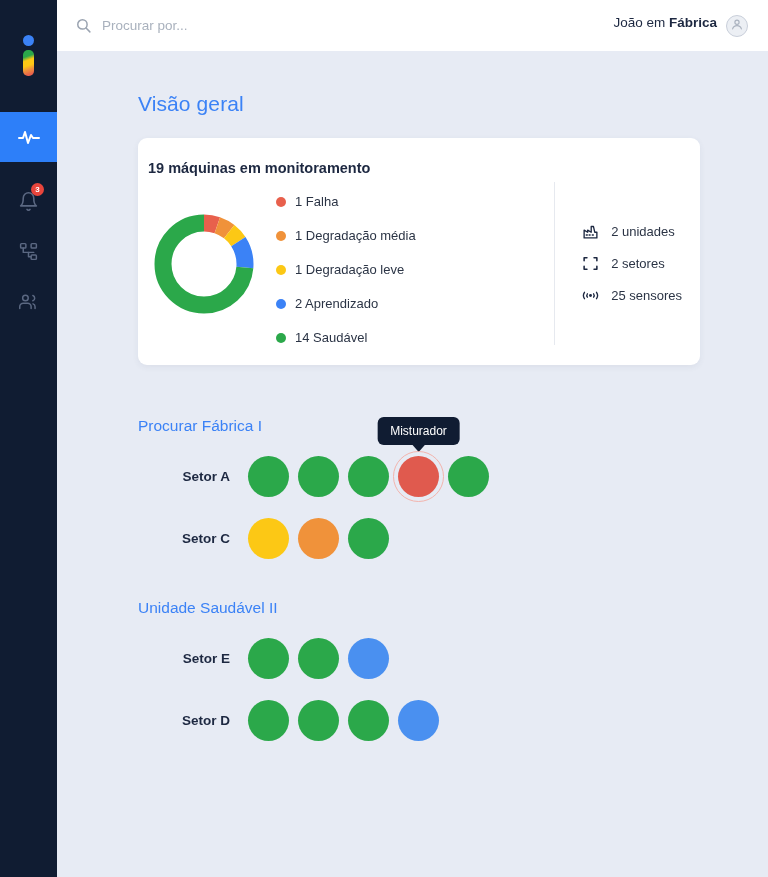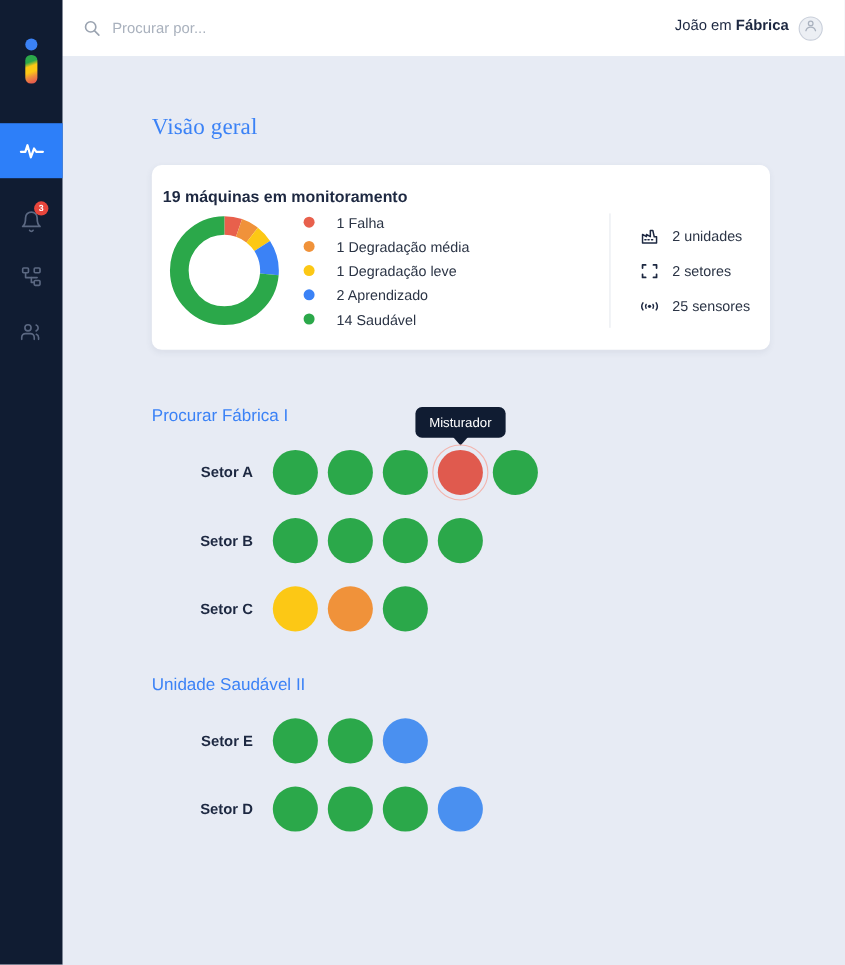--- a/index.html
+++ b/index.html
@@ -81,21 +81,21 @@
   }
 
   .content {
     flex: 1; overflow: hidden;
     padding: 36px 0 0 0;
     background: #e7ebf4;
   }
 
   .page-title {
     color: #3b82f6; font-size: 21px; font-weight: normal;
-    margin: 16px 0 22px 81px; letter-spacing: .1px; font-family: Liberation Serif, serif;
+    margin: 5px 0 22px 81px; letter-spacing: .1px;
   }
 
   
   .card {
     margin-left: 81px; width: 562px;
     background: #ffffff; border-radius: 9px;
     box-shadow: 0 2px 6px rgba(60,72,100,.07);
     padding: 22px 0 20px 0;
   }
   .card-title {
@@ -106,21 +106,21 @@
 
   .donut-wrap { width: 132px; display: flex; justify-content: center; align-items: center; }
   .donut { position: relative; width: 104px; height: 104px; }
   .donut svg { display:block; transform: rotate(-90deg); }
 
   .legend {
     flex: 1;
     display: flex; flex-direction: column; gap: 7px;
     padding-left: 6px;
   }
-  .legend-row { display: flex; align-items: center; gap: 20px; }
+  .legend-row { display: flex; align-items: center; gap: 9px; margin-top: 12px; }
   .legend-dot { width: 10px; height: 10px; border-radius: 50%; flex: 0 0 10px; }
   .legend-label { font-size: 13px; color: #2b3445; white-space: nowrap; }
 
   .stats {
     border-left: 1px solid #e6e9ef;
     padding-left: 26px; margin-right: 18px;
     display: flex; flex-direction: column; gap: 15px;
     align-self: stretch; justify-content: center;
   }
   .stat-row { display: flex; align-items: center; gap: 11px; }
@@ -341,29 +341,20 @@
             <div class="machine" style="background: rgb(43, 168, 74);"></div>
             <div class="machine" style="background: rgb(43, 168, 74);"></div>
             <div class="machine" style="background: rgb(43, 168, 74);"></div>
             <div class="machine alert" style="background: rgb(224, 90, 78);">
               <div class="tooltip">Misturador</div>
             </div>
             <div class="machine" style="background: rgb(43, 168, 74);"></div>
           </div>
         </div>
 
-        <div class="sector-row">
-          <div class="sector-label">Setor B</div>
-          <div class="machines">
-            <div class="machine" style="background: rgb(43, 168, 74);"></div>
-            <div class="machine" style="background: rgb(43, 168, 74);"></div>
-            <div class="machine" style="background: rgb(43, 168, 74);"></div>
-            <div class="machine" style="background: rgb(43, 168, 74);"></div>
-          </div>
-        </div>
 
         <div class="sector-row">
           <div class="sector-label">Setor C</div>
           <div class="machines">
             <div class="machine" style="background: rgb(252, 200, 21);"></div>
             <div class="machine" style="background: rgb(240, 146, 58);"></div>
             <div class="machine" style="background: rgb(43, 168, 74);"></div>
           </div>
         </div>
       </section>

